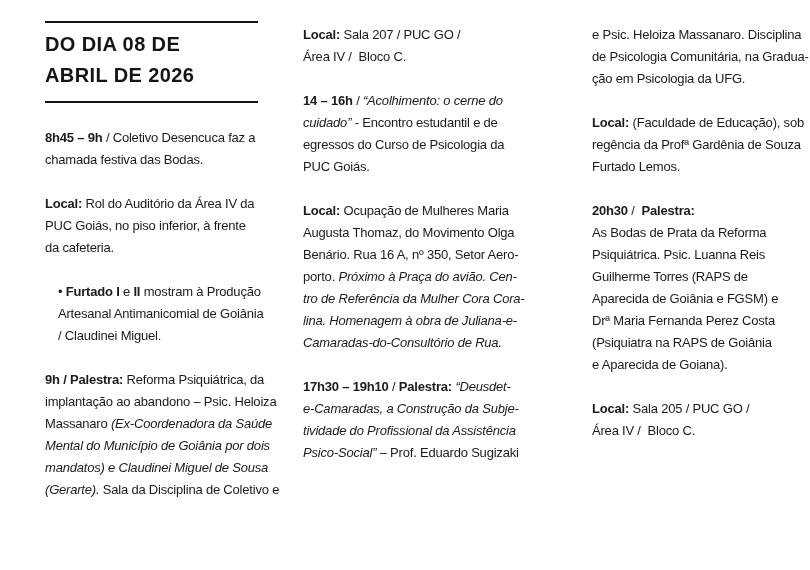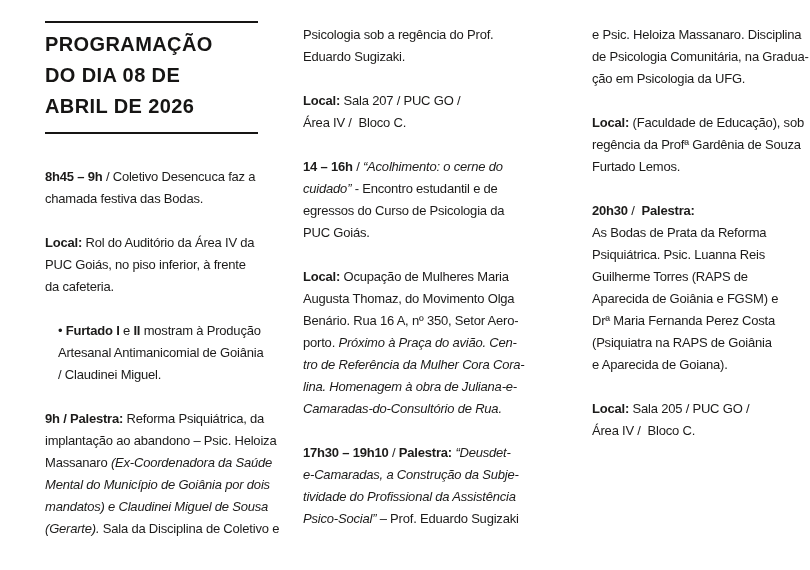--- a/index.html
+++ b/index.html
@@ -25,21 +25,21 @@
   .title-line {
     display: block;
     font-size: 20px;
     line-height: 31px;
     font-weight: 800;
     letter-spacing: 0.4px;
     color: #161514;
   }
 
   
-  .col-1 .blocks { padding-top: 32px; }
+  .col-1 .blocks { padding-top: 24px; }
   .col-2 .blocks, .col-3 .blocks { padding-top: 24px; }
 
   .block {
     font-size: 13px;
     line-height: 22px;
     letter-spacing: -0.2px;
     white-space: pre;          
     margin: 0 0 22px 0;
     color: #1c1b1a;
   }
@@ -49,21 +49,20 @@
 </style>
 </head>
 <body>
 
 <div class="page">
 
   <div class="col col-1">
     <header class="masthead">
       <div class="rule"></div>
       <h1 class="title">
-        <span class="title-line">PROGRAMAÇÃO</span>
         <span class="title-line">DO DIA 08 DE</span>
         <span class="title-line">ABRIL DE 2026</span>
       </h1>
       <div class="rule"></div>
     </header>
     <div class="blocks">
         <p class="block"><span class="b">8h45 – 9h</span><span> / Coletivo Desencuca faz a
 chamada festiva das Bodas.</span></p>
         <p class="block"><span class="b">Local:</span><span> Rol do Auditório da Área IV da
 PUC Goiás, no piso inferior, à frente
@@ -75,22 +74,20 @@
 implantação ao abandono – Psic. Heloiza
 Massanaro </span><span class="i">(Ex-Coordenadora da Saúde
 Mental do Município de Goiânia por dois
 mandatos) e Claudinei Miguel de Sousa
 (Gerarte).</span><span> Sala da Disciplina de Coletivo e</span></p>
       </div>
   </div>
 
   <div class="col col-2">
     <div class="blocks">
-        <p class="block"><span>Psicologia sob a regência do Prof.
-Eduardo Sugizaki.</span></p>
         <p class="block"><span class="b">Local:</span><span> Sala 207 / PUC GO /
 Área IV /  Bloco C.</span></p>
         <p class="block"><span class="b">14 – 16h</span><span> / </span><span class="i">“Acolhimento: o cerne do
 cuidado”</span><span> - Encontro estudantil e de
 egressos do Curso de Psicologia da
 PUC Goiás.</span></p>
         <p class="block"><span class="b">Local:</span><span> Ocupação de Mulheres Maria
 Augusta Thomaz, do Movimento Olga
 Benário. Rua 16 A, nº 350, Setor Aero-
 porto. </span><span class="i">Próximo à Praça do avião. Cen-

